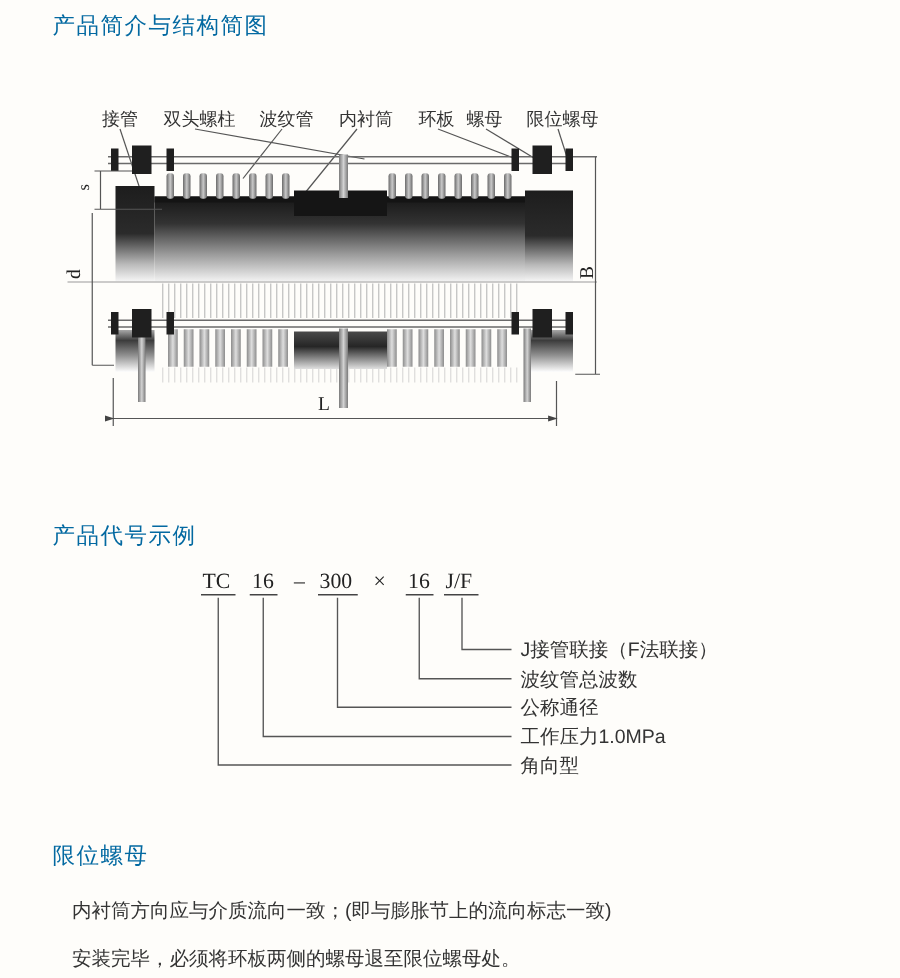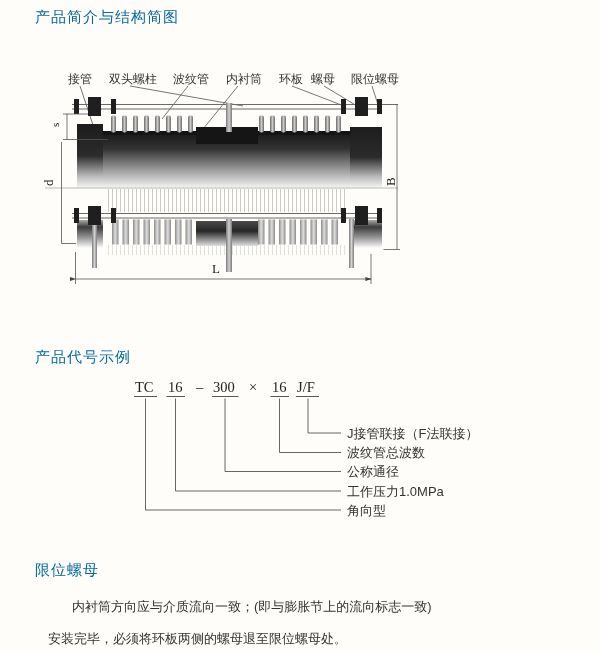--- a/index.html
+++ b/index.html
@@ -16,21 +16,21 @@
   }
   .t1{top:8px;}
   .t2{top:348px;text-align:center;}
   .t3{top:561px;}
   .diagram-svg{position:absolute;left:38px;top:66px;}
   .code-svg{position:absolute;left:128px;top:378px;}
   .install-line{
     position:absolute;left:48px;margin:0;
     font-size:13px;color:#333;line-height:16px;
   }
-  .l1{top:599px;margin-left:24px;}
+  .l1{top:599px;}
   .l2{top:631px;}
   .part-label{font-size:12px;fill:#333;font-family:"Liberation Sans",sans-serif;}
   .dim-label{font-family:"Liberation Serif",serif;fill:#222;}
   .code-token{font-family:"Liberation Serif",serif;font-size:14.5px;fill:#222;}
   .callout{font-size:13px;fill:#333;font-family:"Liberation Sans",sans-serif;}
   .thin{stroke:#555;stroke-width:0.8;fill:none;}
   .rodline{stroke:#6a6a6a;stroke-width:1;fill:none;}
 </style>
 </head>
 <body>

